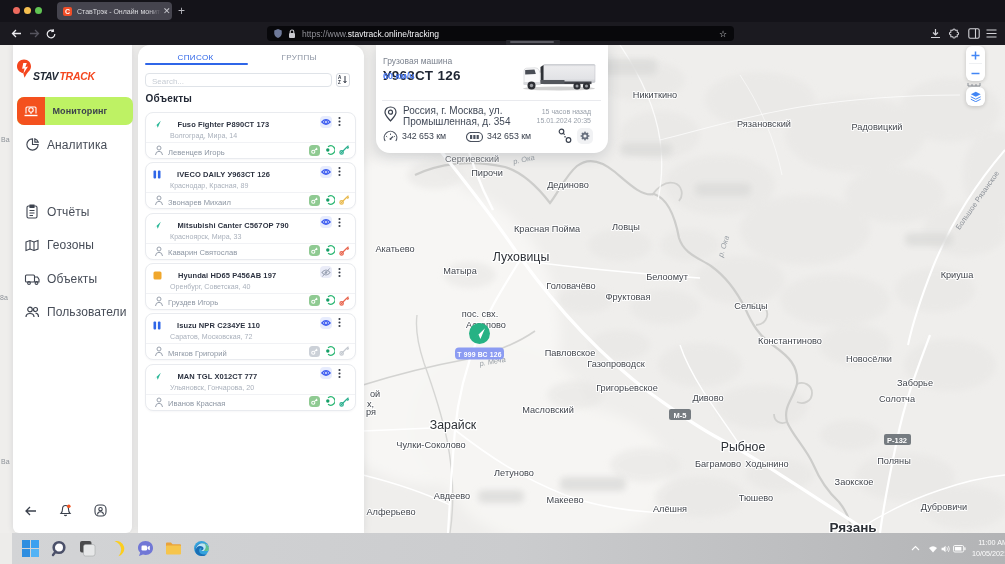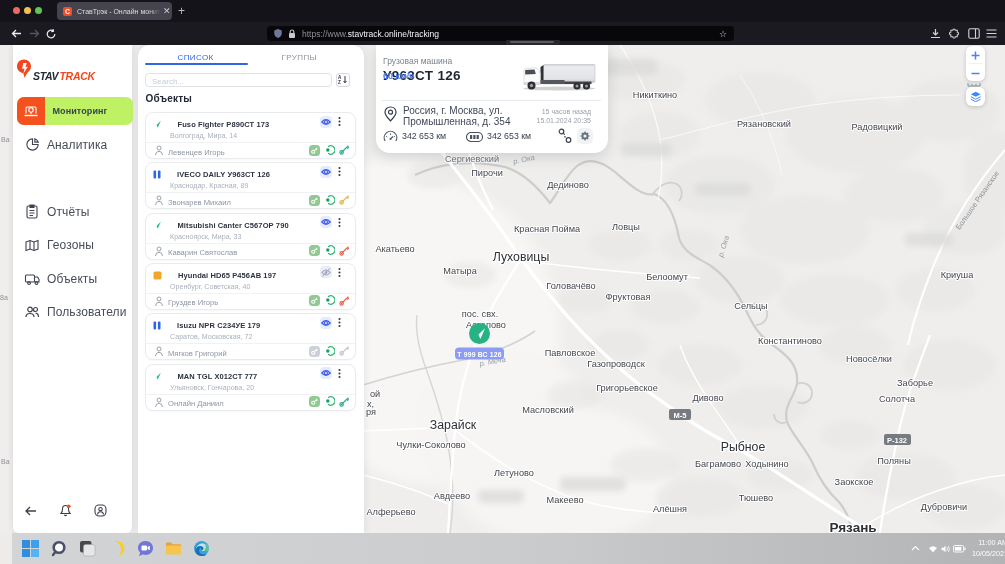--- a/index.html
+++ b/index.html
@@ -533,21 +533,21 @@
             <circle cx="2.6" cy="8.4" r="1.7"></circle>
           </g>
         </svg>
     </div>
     <div class="card" style="top:268.2px">
       <div class="trow">
           <svg width="8" height="9" viewBox="0 0 8 9">
             <rect x="0.5" y="0.5" width="2.6" height="8" rx="1" fill="#2f66e8"></rect>
             <rect x="4.9" y="0.5" width="2.6" height="8" rx="1" fill="#2f66e8"></rect>
           </svg>
-          <span class="ttl2">Isuzu NPR С234УЕ 179</span>
+          <span class="ttl2">Isuzu NPR С234УЕ 110</span>
         </div>
       <div class="addr">Саратов, Московская, 72</div>
         <div class="sep"></div>
       <svg style="position:absolute;left:8px;top:32px" width="10" height="11" viewBox="0 0 10 11" fill="none" stroke="#9aa2ae" stroke-width="1">
           <circle cx="5" cy="3" r="2"></circle>
           <path d="M1.5,10 Q1.8,6.3 5,6.3 Q8.2,6.3 8.5,10"></path>
         </svg>
       <div class="drv">Мягков Григорий</div>
       <div class="eyeb">
           <svg width="10" height="8" viewBox="0 0 12 9">
@@ -583,21 +583,21 @@
             <path d="M1,8.8 L9.2,0.8 L5.6,9.2 L4.3,5.9 Z" fill="#2eb99a"></path>
           </svg>
           <span class="ttl2">MAN TGL Х012СТ 777</span>
         </div>
       <div class="addr">Ульяновск, Гончарова, 20</div>
         <div class="sep"></div>
       <svg style="position:absolute;left:8px;top:32px" width="10" height="11" viewBox="0 0 10 11" fill="none" stroke="#9aa2ae" stroke-width="1">
           <circle cx="5" cy="3" r="2"></circle>
           <path d="M1.5,10 Q1.8,6.3 5,6.3 Q8.2,6.3 8.5,10"></path>
         </svg>
-      <div class="drv">Онлайн Даниил</div>
+      <div class="drv">Иванов Красная</div>
       <div class="eyeb">
           <svg width="10" height="8" viewBox="0 0 12 9">
             <path d="M1,4.5 Q6,-1 11,4.5 Q6,10 1,4.5 Z" fill="none" stroke="#3b5bf0" stroke-width="1.5"></path>
             <circle cx="6" cy="4.5" r="1.8" fill="none" stroke="#3b5bf0" stroke-width="1.3"></circle>
           </svg>
         </div>
       <svg class="dots" viewBox="0 0 3 11">
           <circle cx="1.5" cy="2" r="1.05" fill="#333a46"></circle>
           <circle cx="1.5" cy="5.5" r="1.05" fill="#333a46"></circle>
           <circle cx="1.5" cy="9" r="1.05" fill="#333a46"></circle>

